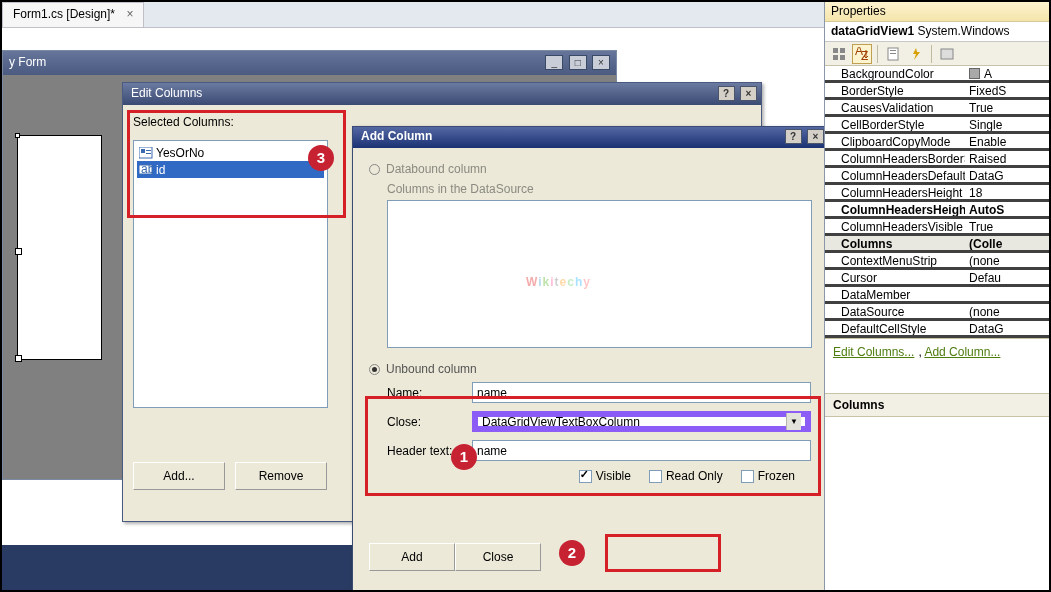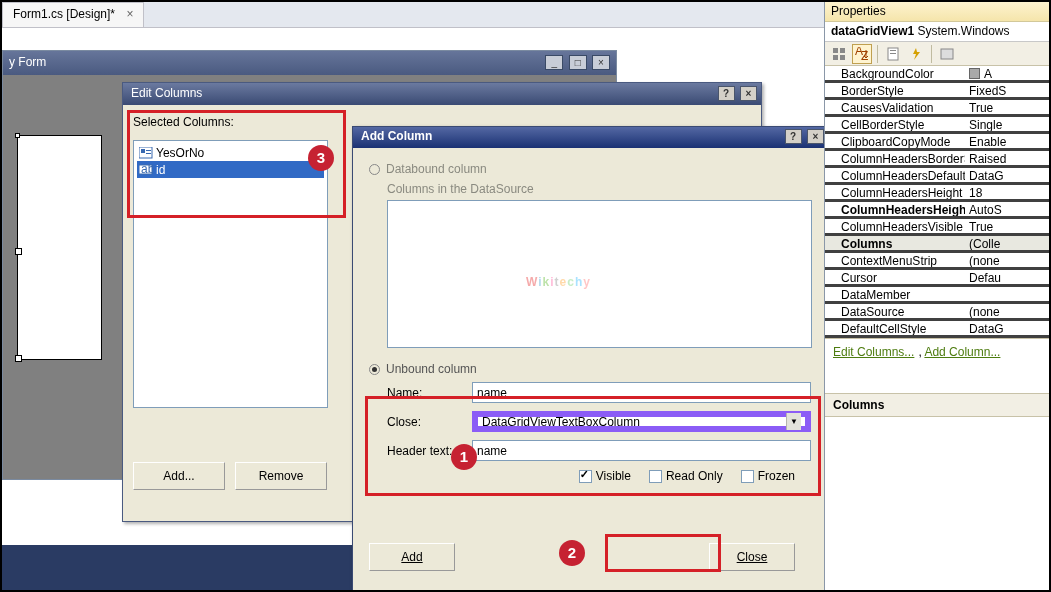--- a/index.html
+++ b/index.html
@@ -53,41 +53,41 @@
 .unbound-section { margin-top:14px; }
 .field-row { display:flex; align-items:center; margin-bottom:8px; margin-left:18px; }
 .field-label { width:85px; }
 .field-input { flex:1; height:21px; border:1px solid #7f9db9; padding:1px 4px; background:#fff; }
 .field-select { flex:1; height:21px; border:6px solid #8b5cf6; background:#fff; display:flex; align-items:center; padding:0 4px; justify-content:space-between;}
 .dd-arrow{ width:15px; height:17px; background:#e3e3db; border-left:1px solid #b5b5ad; text-align:center; line-height:17px; font-size:8px;}
 .check-row { display:flex; gap:18px; justify-content:flex-end; margin-right:16px; margin-top:6px; }
 .check { display:flex; align-items:center; gap:4px; }
 .chk{ width:13px; height:13px; border:1px solid #7f9db9; background:#fff; position:relative;}
 .chk.checked::after{content:"✓"; position:absolute; top:-3px; left:0; font-size:11px; font-weight:bold;}
-.dlg-btns { display:flex; gap:0; justify-content:space-between; margin-right:16px; margin-top:12px;text-decoration:underline; }
+.dlg-btns { display:flex; gap:0; justify-content:flex-start; margin-right:16px; margin-top:12px; }
 .dlg-btns .vs-btn{width:86px;}
 .red-box-1 { position:absolute; left:363px; top:394px; width:456px; height:100px; }
 .badge-1 { left:449px; top:442px; }
 .red-box-2 { position:absolute; left:603px; top:532px; width:116px; height:38px; }
 .badge-2 { left:557px; top:538px; }
 
 
 .props { position:absolute; right:0; top:0; width:225px; height:100%; border-left:1px solid #8a97a8; background:#fff; }
 .props-title { height:20px; background: linear-gradient(#fdf3cf,#f5e5ab); border-bottom:1px solid #d2c89a; padding:2px 6px; }
 .props-obj { height:20px; padding:2px 6px; font-weight:bold; border-bottom:1px solid #c8c8c8; white-space:nowrap; overflow:hidden; }
 .props-obj .type{ font-weight:normal; }
 .props-tools { height:24px; background:#f2efe4; border-bottom:1px solid #c8c2a8; display:flex; align-items:center; padding:0 4px; gap:3px;}
 .tool{ width:20px; height:20px; display:flex; align-items:center; justify-content:center; border:1px solid transparent;}
 .tool.active{ border:1px solid #c0a050; background:#fff4d0;}
 .prop-row { display:flex; height:17px; border-bottom:3px solid #404040;}
 .prop-row.hl { background:#e8e8e0; }
 .prop-k { width:140px; padding:1px 0 0 16px; white-space:nowrap; overflow:hidden; }
 .prop-k.bold{font-weight:bold;}
 .prop-v { flex:1; padding:1px 4px 0 4px; white-space:nowrap; overflow:hidden; display:flex; align-items:center; gap:4px;}
-.prop-v.bold{font-weight:normal;}
+.prop-v.bold{font-weight:bold;}
 .swatch{width:11px;height:11px;border:1px solid #666;background:#a9a9a9;}
 .prop-links { padding:6px 8px; border-top:1px solid #c8c2a8; font-size:12px;}
 .prop-links a { color:#4d7c0f; text-decoration:underline; cursor:pointer; margin-right:4px;}
 .cat-label { background:#f2efe4; border-top:1px solid #c8c2a8; border-bottom:1px solid #c8c2a8; padding:4px 8px; font-weight:bold; margin-top:28px;}
 
 .watermark { position:absolute; left:524px; top:268px; font-size:18px; font-weight:bold; letter-spacing:1px; opacity:0.55; pointer-events:none;}
 .watermark span:nth-child(1){color:#e66;}
 .watermark span:nth-child(2){color:#7bd;}
 .watermark span:nth-child(3){color:#8c6;}
 .watermark span:nth-child(4){color:#f8b;}

